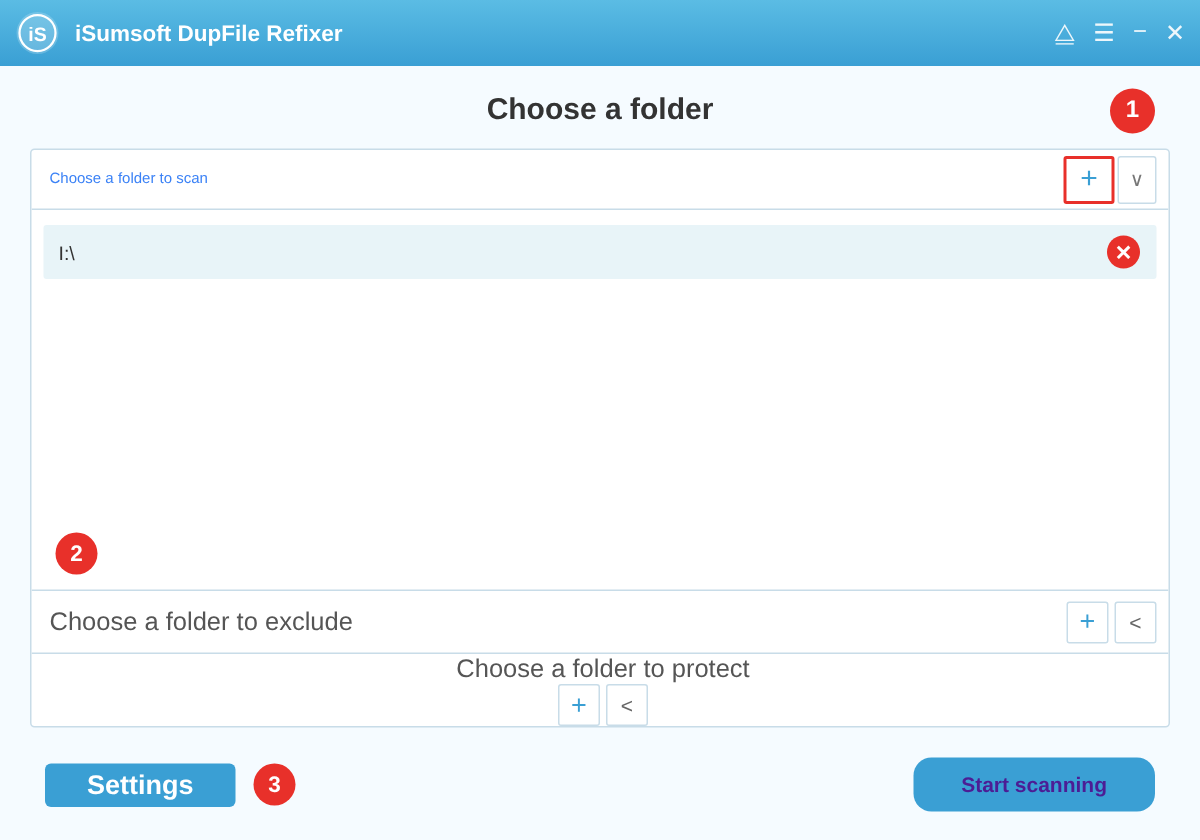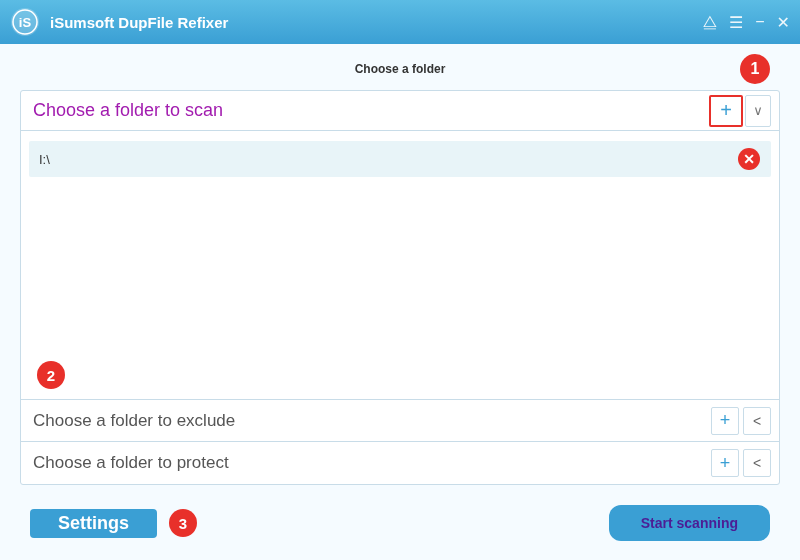--- a/index.html
+++ b/index.html
@@ -61,21 +61,21 @@
     
     .page-header {
       display: flex;
       align-items: center;
       justify-content: center;
       padding: 18px 0 14px 0;
       position: relative;
     }
 
     .page-title {
-      font-size: 12px;
+      font-size: 20px;
       font-weight: 700;
       color: #333;
     }
 
     .step-badge {
       position: absolute;
       right: 10px;
       width: 30px;
       height: 30px;
       background: #e8302a;
@@ -111,22 +111,22 @@
     .section-header {
       display: flex;
       align-items: center;
       border-bottom: 1px solid #c8dce8;
       min-height: 40px;
       padding: 0 8px 0 12px;
     }
 
     .section-label {
       flex: 1;
-      font-size: 18px;
-      color: #a21caf;
+      font-size: 10px;
+      color: #3b82f6;
     }
 
     .btn-add {
       width: 34px;
       height: 32px;
       background: white;
       border: 2px solid #e8302a;
       color: #3a9fd4;
       font-size: 20px;
       font-weight: 300;
@@ -219,20 +219,21 @@
     .compact-section {
       display: flex;
       align-items: center;
       min-height: 42px;
       padding: 0 8px 0 12px;
       border-bottom: 1.5px solid #c8dce8;
     }
 
     .compact-section:last-child {
       border-bottom: none;
+      flex-direction: column;
     }
 
     .compact-section .section-label {
       flex: 1;
       font-size: 17px;
       color: #555;
     }
 
     .compact-controls {
       display: flex;

